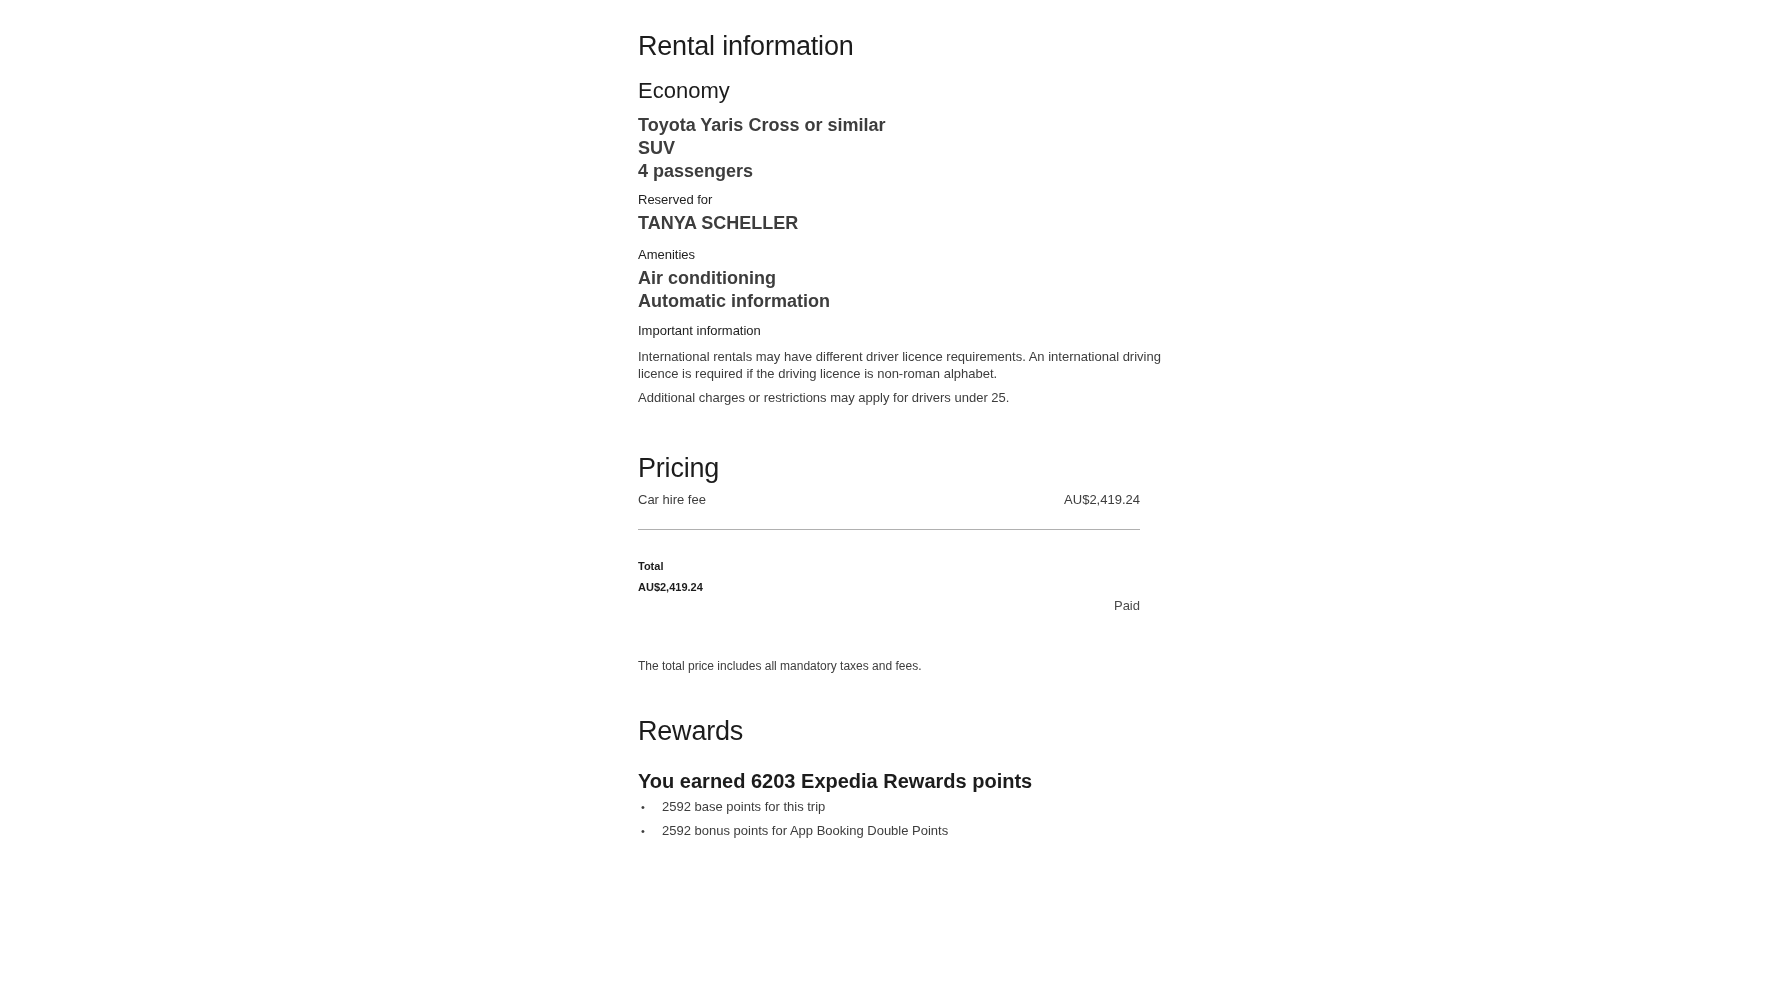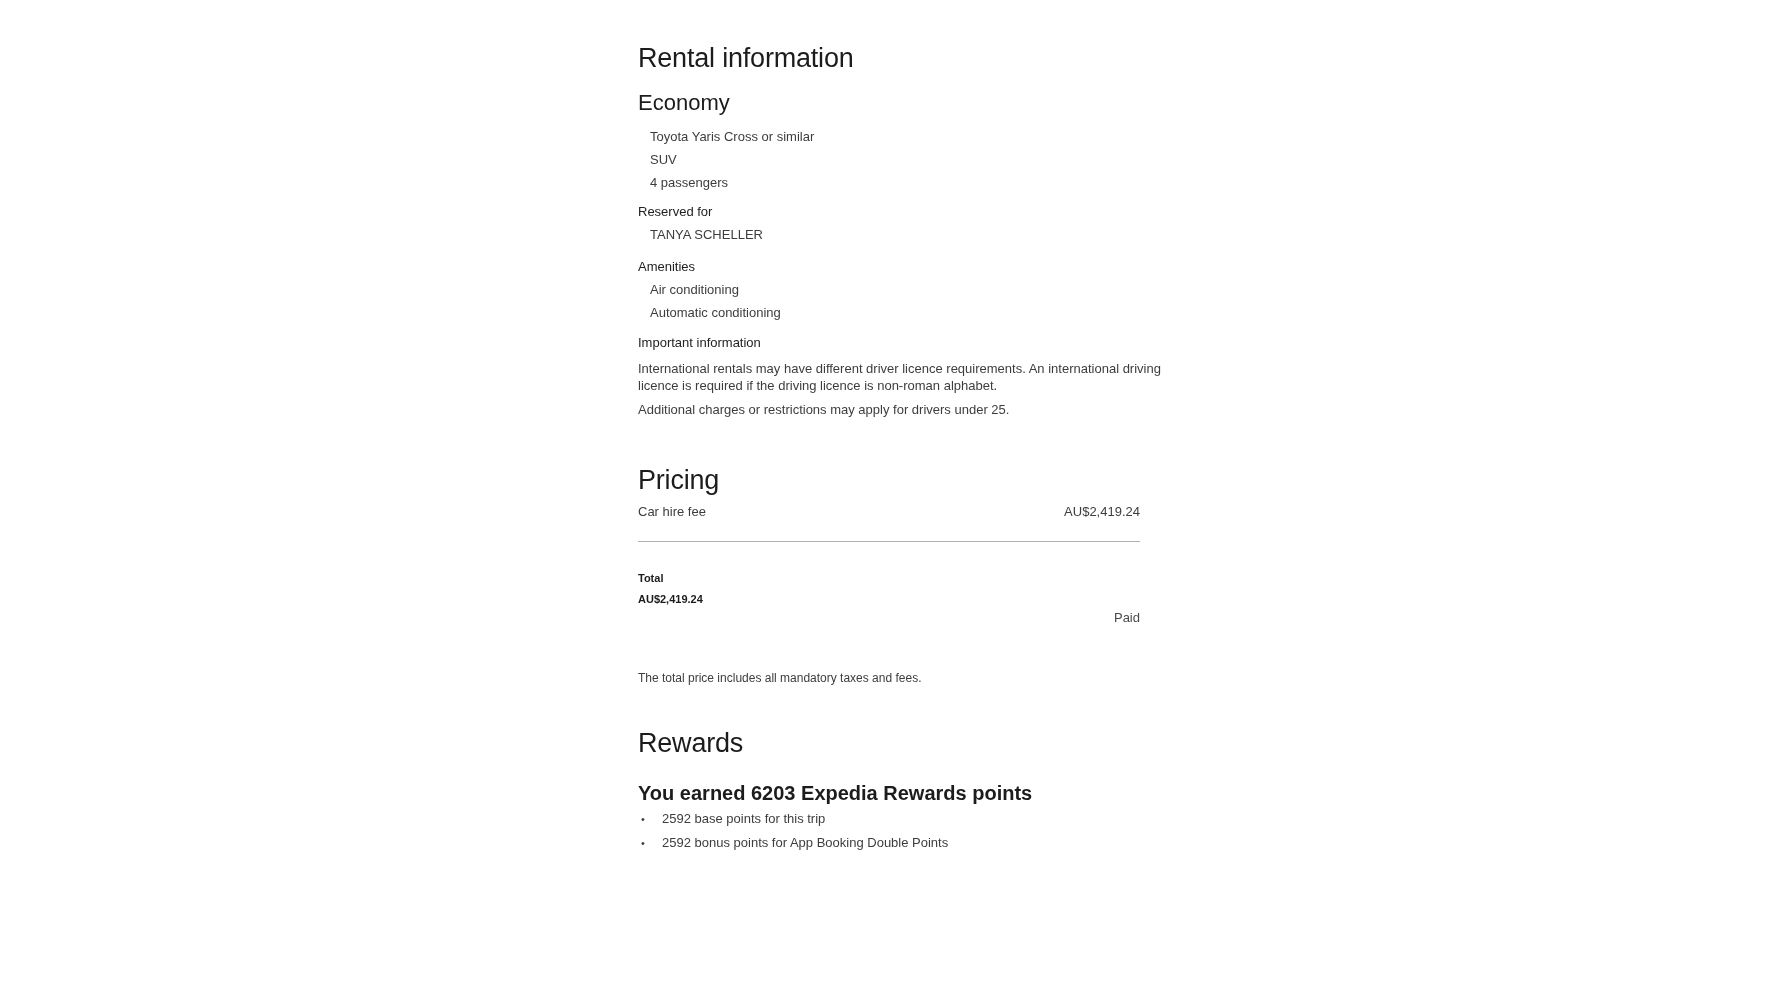--- a/index.html
+++ b/index.html
@@ -10,21 +10,21 @@
   }
   body {
     width: 1778px;
     height: 1000px;
     position: relative;
     overflow: hidden;
   }
   .doc {
     position: absolute;
     left: 638px;
-    top: 12px;
+    top: 0;
     width: 502px;
   }
   .section-title {
     margin: 0;
     font-size: 27px;
     line-height: 27px;
     font-weight: 400;
     color: #1c1c1c;
     letter-spacing: -0.2px;
   }
@@ -33,24 +33,24 @@
   #rewards-title { margin-top: 44px; }
 
   .car-class {
     margin: 20px 0 15px 0;
     font-size: 22px;
     line-height: 22px;
     font-weight: 400;
     color: #1c1c1c;
   }
   .body-text {
-    margin: 7px 0 0 12px;
-    font-size: 13px;
+    margin: 7px 0 0 0;
+    font-size: 18px;
     line-height: 16px;
-    font-weight: 400;
+    font-weight: 700;
     color: #3d3d3d;
   }
   .first-body { margin-top: 10px; }
   .mini-label {
     margin: 13px 0 0 0;
     font-size: 13px;
     line-height: 16px;
     font-weight: 400;
     color: #222222;
   }
@@ -143,21 +143,21 @@
 
     <p class="body-text first-body">Toyota Yaris Cross or similar</p>
     <p class="body-text">SUV</p>
     <p class="body-text">4 passengers</p>
 
     <h3 class="mini-label">Reserved for</h3>
     <p class="body-text">TANYA SCHELLER</p>
 
     <h3 class="mini-label" id="amenities-label">Amenities</h3>
     <p class="body-text">Air conditioning</p>
-    <p class="body-text">Automatic conditioning</p>
+    <p class="body-text">Automatic information</p>
 
     <h3 class="mini-label" id="important-label">Important information</h3>
     <p class="para">International rentals may have different driver licence requirements. An international driving licence is required if the driving licence is non-roman alphabet.</p>
     <p class="para para-2">Additional charges or restrictions may apply for drivers under 25.</p>
   </section>
 
   <section>
     <h1 class="section-title" id="pricing-title">Pricing</h1>
 
     <div class="price-row row-1">

